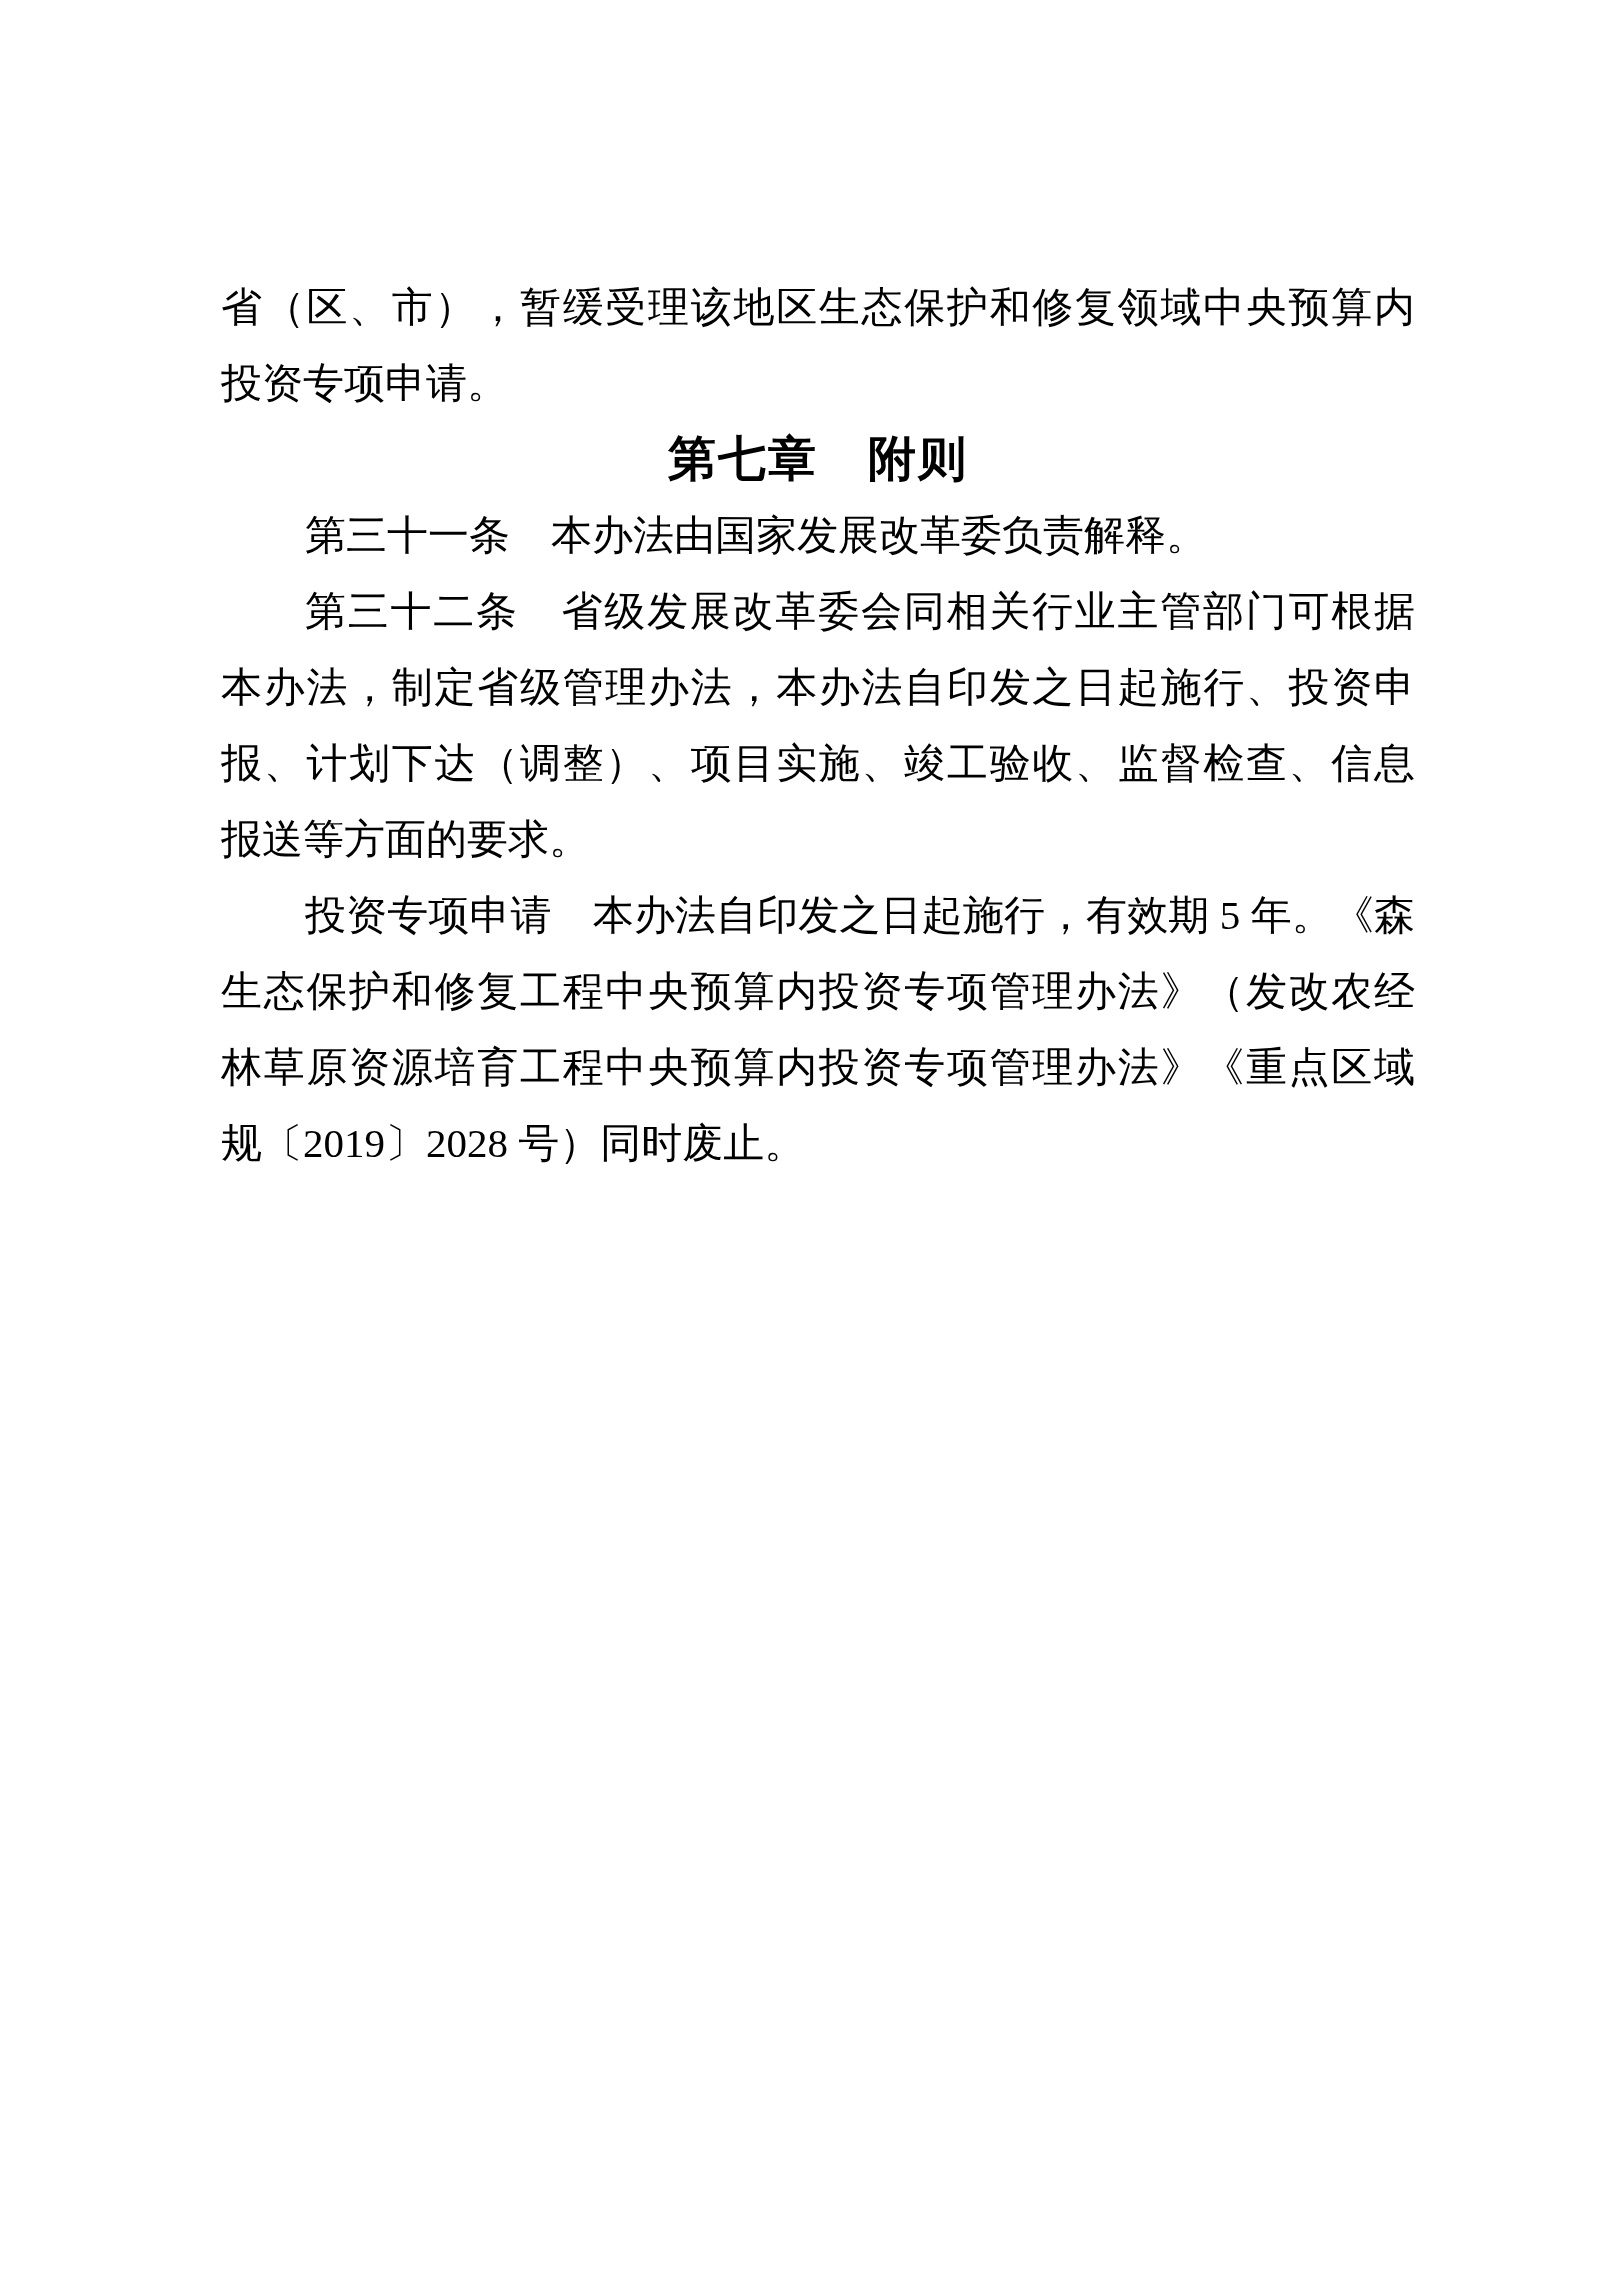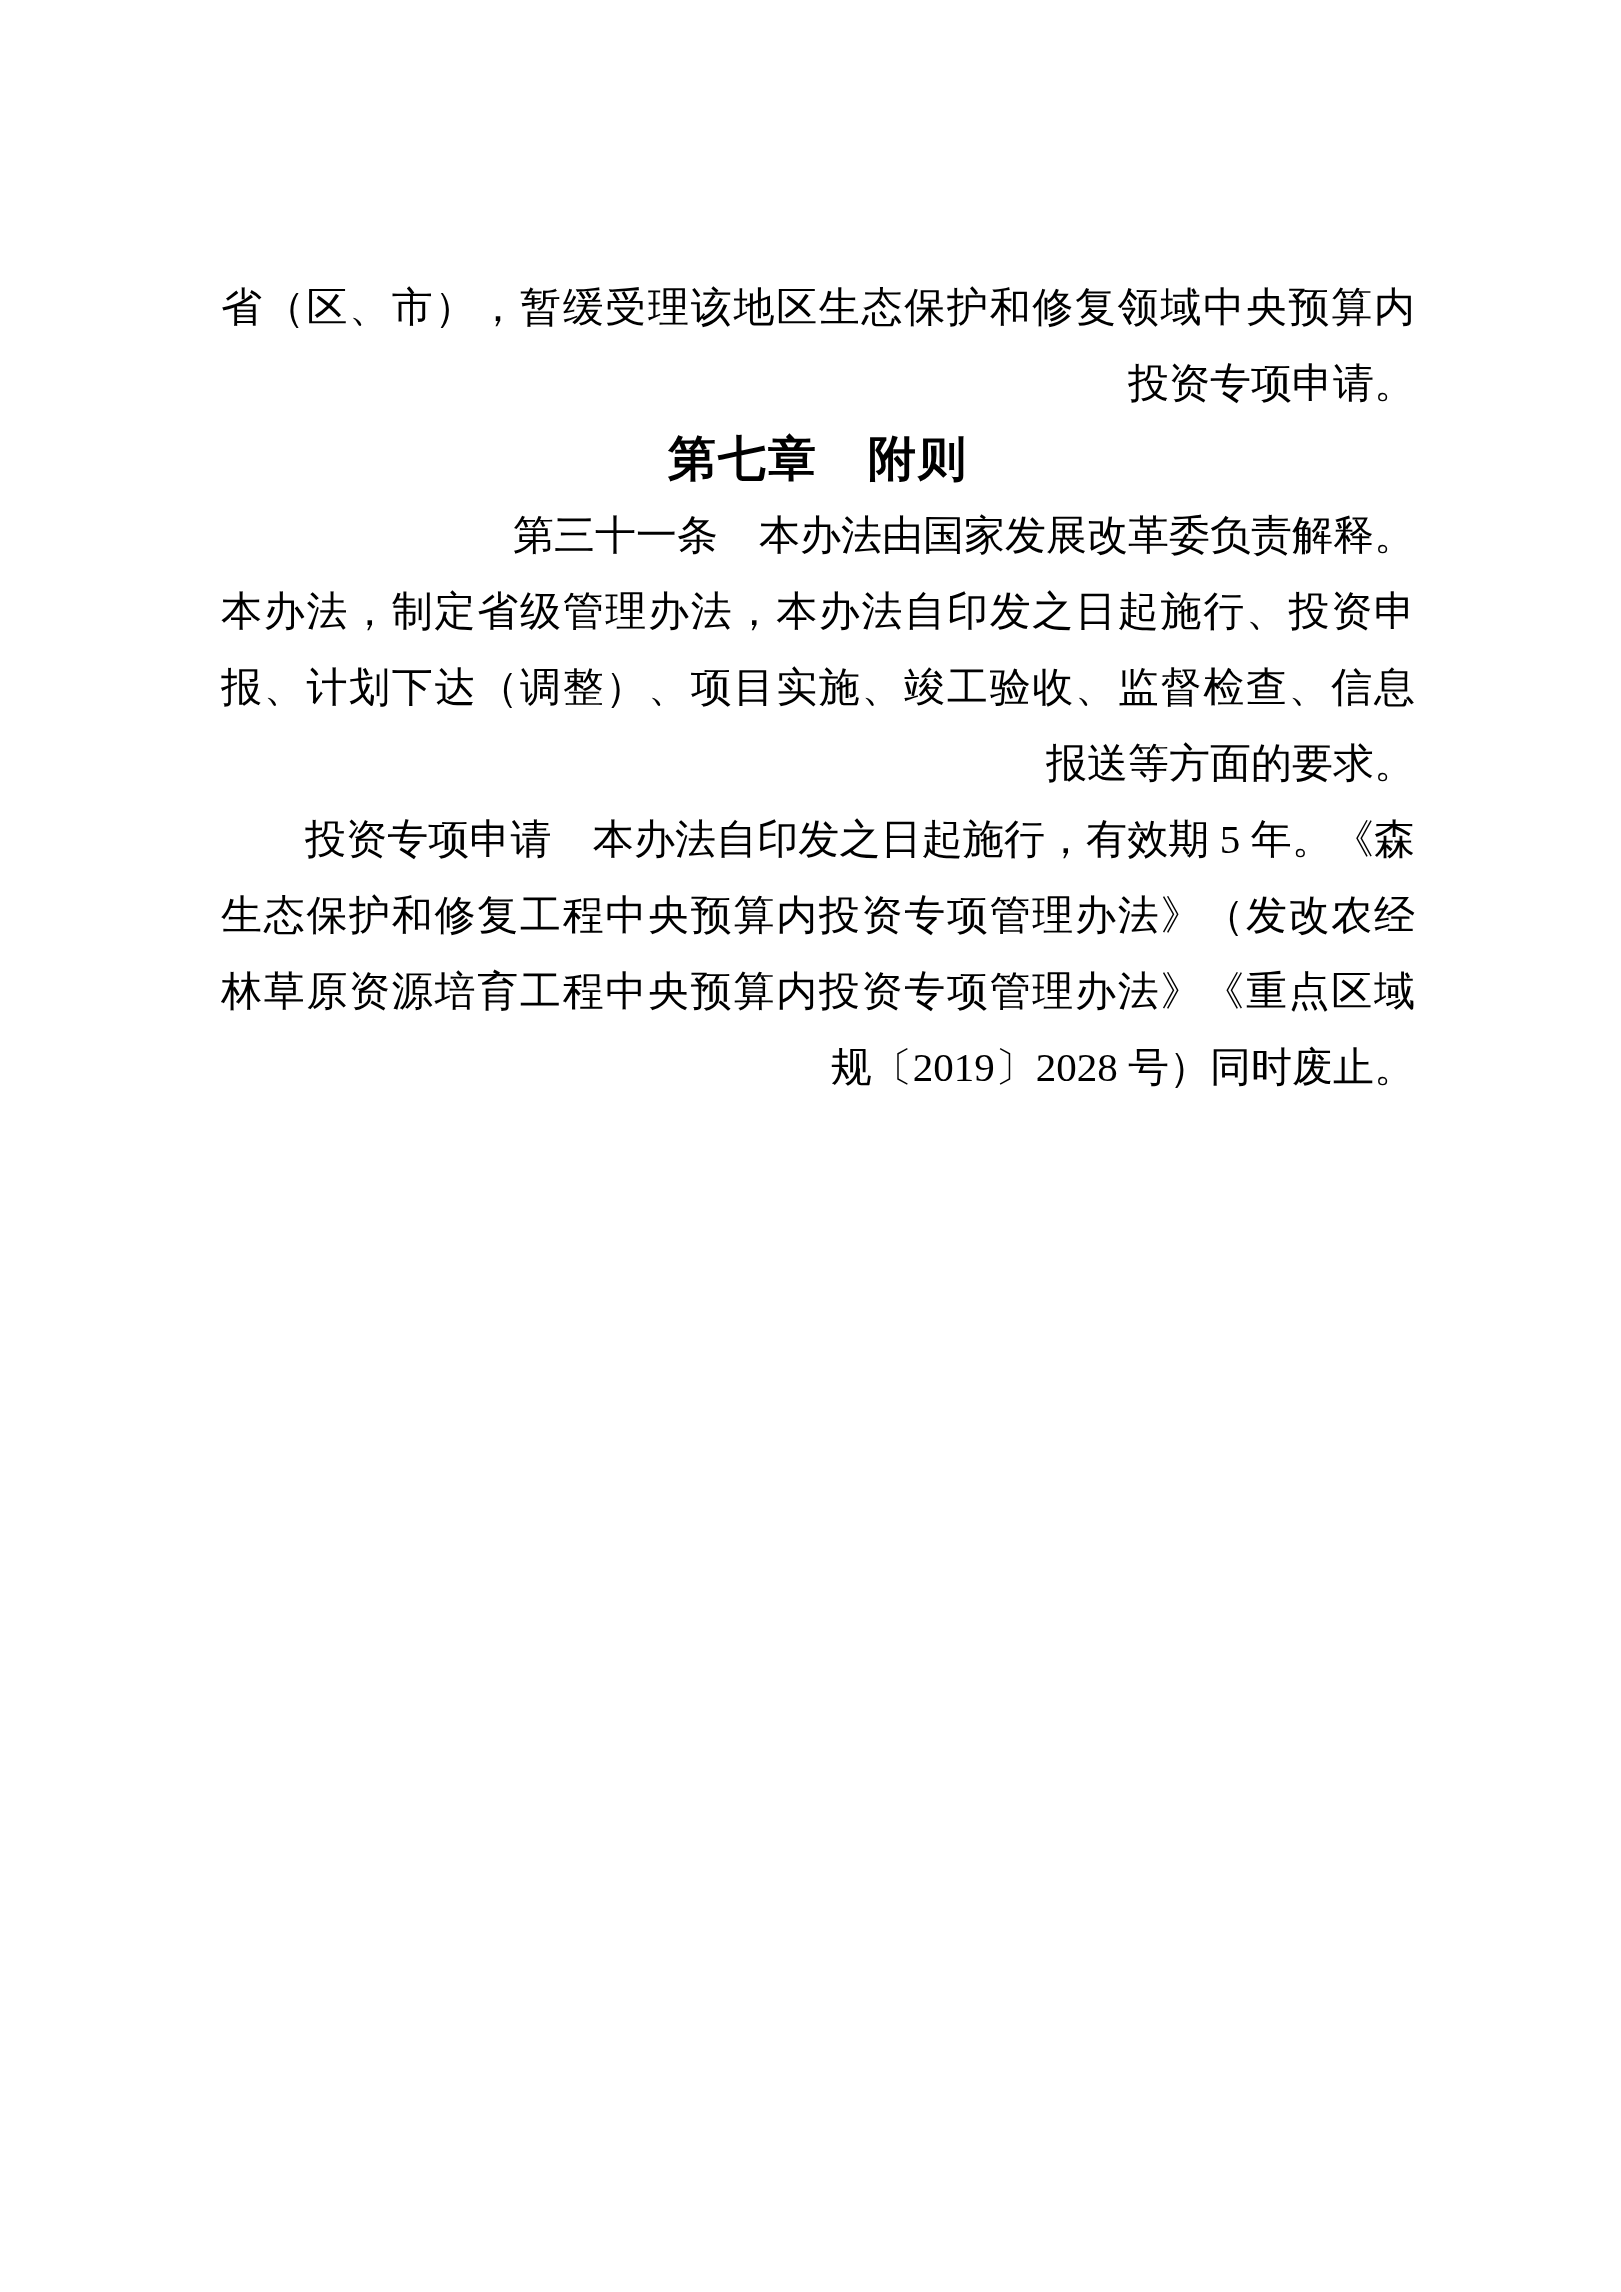--- a/index.html
+++ b/index.html
@@ -27,21 +27,20 @@
     top: 269px;
     width: 1194px;
     font-family: "Liberation Serif", "DejaVu Serif", serif;
     font-size: 41px;
     line-height: 76px;
     color: #000000;
   }
   .line {
     height: 76px;
     overflow: hidden;
-    text-align: right;
   }
   
   .justify {
     text-align: justify;
     text-justify: inter-character;
   }
   .justify::after {
     content: "";
     display: inline-block;
     width: 100%;
@@ -70,20 +69,21 @@
   <div class="text-block">
 
     <div class="line justify"><span>省（区、市），暂缓受理该地区生态保护和修复领域中央预算内</span></div>
 
     <div class="line"><span>投资专项申请。</span></div>
 
     <div class="line heading"><span>第七章　附则</span></div>
 
     <div class="line indent"><span class="b">第三十一条</span><span>　本办法由国家发展改革委负责解释。</span></div>
 
+    <div class="line indent justify"><span class="b">第三十二条</span><span>　省级发展改革委会同相关行业主管部门可根据</span></div>
 
     <div class="line justify"><span>本办法，制定省级管理办法，本办法自印发之日起施行、投资申</span></div>
 
     <div class="line justify"><span>报、计划下达（调整）、项目实施、竣工验收、监督检查、信息</span></div>
 
     <div class="line"><span>报送等方面的要求。</span></div>
 
     <div class="line indent justify"><span class="b">投资专项申请</span><span>　本办法自印发之日起施行，有效期 5 年。《森</span></div>
 
     <div class="line justify"><span>生态保护和修复工程中央预算内投资专项管理办法》（发改农经</span></div>

